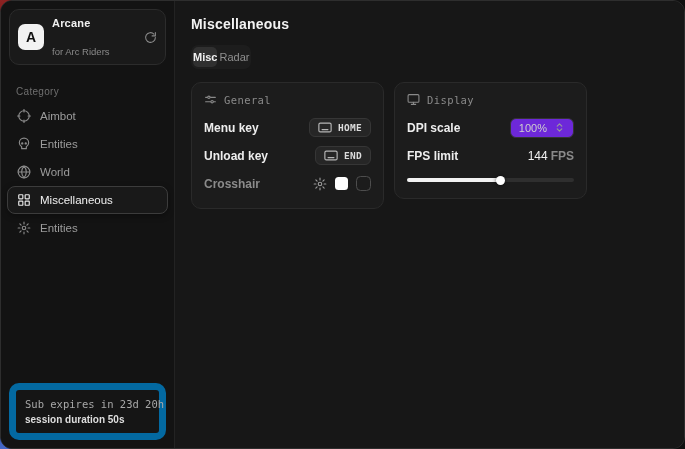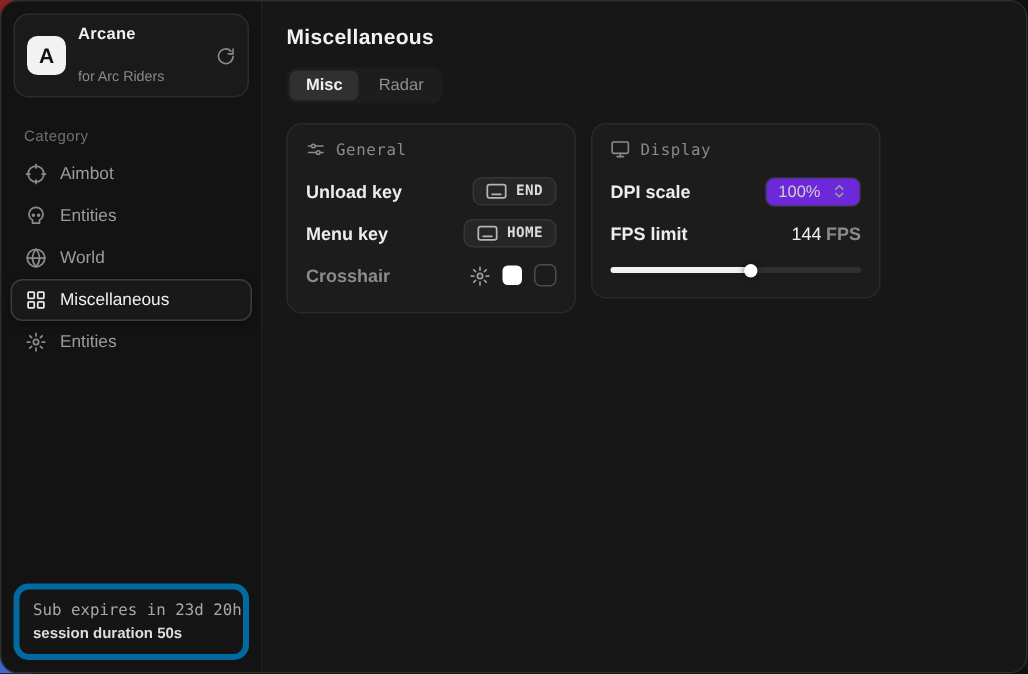--- a/index.html
+++ b/index.html
@@ -69,40 +69,40 @@
     border-color:#3c3c3c;
     color:#f0f0f0;
     box-shadow:0 2px 6px rgba(0,0,0,.35);
   }
   .nav-item.active .icon { color:#e8e8e8; }
 
   .spacer { flex:1; }
 
   .sub-card {
     margin:8px; padding:8px 9px;
-    border:4px solid #0369a1;
+    border:7px solid #0369a1;
     border-radius:10px;
     background:#151515;
   }
   .sub-line1 { font-family:"DejaVu Sans Mono", monospace; font-size:10.5px; color:#a8a8a8; white-space:nowrap; }
   .sub-line2 { font-size:10px; color:#dedede; font-weight:bold; margin-top:4px; }
 
   
   .main { flex:1; padding:15px 16px; background:#171717; }
   .page-title { font-size:14px; font-weight:bold; color:#f2f2f2; letter-spacing:.2px; }
 
   .tabs {
     margin-top:13px;
     display:inline-flex; gap:2px;
     background:#1d1d1d;
     border-radius:7px; padding:2px;
   }
   .tab {
     border:none; background:transparent;
-    padding:4px 11px;
+    padding:4px 0;
     font-family:"Liberation Sans", sans-serif;
     font-size:11px; color:#8f8f8f;
     border-radius:5px; cursor:pointer;
   }
   .tab.active { background:#303030; color:#f0f0f0; font-weight:bold; }
 
   .cards { margin-top:13px; display:flex; gap:10px; align-items:flex-start; }
   .card {
     width:193px;
     background:#1c1c1c;
@@ -279,42 +279,42 @@
               <line x1="3" y1="8" x2="21" y2="8"></line>
                 <line x1="3" y1="16" x2="21" y2="16"></line>
               <circle cx="9" cy="8" r="2.2" fill="#1c1c1c"></circle>
                 <circle cx="15" cy="16" r="2.2" fill="#1c1c1c"></circle>
             </svg>
           </span>
           <span>General</span>
         </div>
 
         <div class="row">
+          <span class="row-label">Menu key</span>
+          <button class="keybind">
+            <span class="icon">
+              <svg width="14" height="11" viewBox="0 0 24 18" fill="none" stroke="currentColor" stroke-width="2" stroke-linecap="round" stroke-linejoin="round">
+                <rect x="1.5" y="1.5" width="21" height="15" rx="2.5"></rect>
+                  <line x1="7" y1="12.5" x2="17" y2="12.5"></line>
+              </svg>
+            </span>
+            <span class="kb-text">HOME</span>
+          </button>
+        </div>
+
+        <div class="row">
           <span class="row-label">Unload key</span>
           <button class="keybind">
             <span class="icon">
               <svg width="14" height="11" viewBox="0 0 24 18" fill="none" stroke="currentColor" stroke-width="2" stroke-linecap="round" stroke-linejoin="round">
                 <rect x="1.5" y="1.5" width="21" height="15" rx="2.5"></rect>
                   <line x1="7" y1="12.5" x2="17" y2="12.5"></line>
               </svg>
             </span>
             <span class="kb-text">END</span>
-          </button>
-        </div>
-
-        <div class="row">
-          <span class="row-label">Menu key</span>
-          <button class="keybind">
-            <span class="icon">
-              <svg width="14" height="11" viewBox="0 0 24 18" fill="none" stroke="currentColor" stroke-width="2" stroke-linecap="round" stroke-linejoin="round">
-                <rect x="1.5" y="1.5" width="21" height="15" rx="2.5"></rect>
-                  <line x1="7" y1="12.5" x2="17" y2="12.5"></line>
-              </svg>
-            </span>
-            <span class="kb-text">HOME</span>
           </button>
         </div>
 
         <div class="row">
           <span class="row-label muted">Crosshair</span>
           <span class="row-controls">
             <span class="icon gear-btn">
               <svg width="14" height="14" viewBox="0 0 24 24" fill="none" stroke="currentColor" stroke-width="2" stroke-linecap="round" stroke-linejoin="round">
                 <circle cx="12" cy="12" r="3"></circle>
                 <path d="M12 2v3M12 19v3M2 12h3M19 12h3M4.9 4.9l2.1 2.1M17 17l2.1 2.1M19.1 4.9 17 7M7 17l-2.1 2.1"></path>

